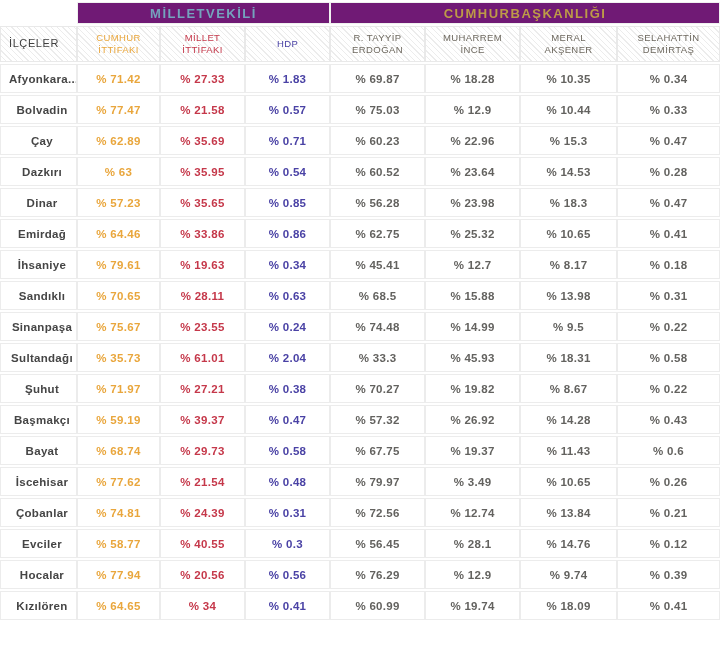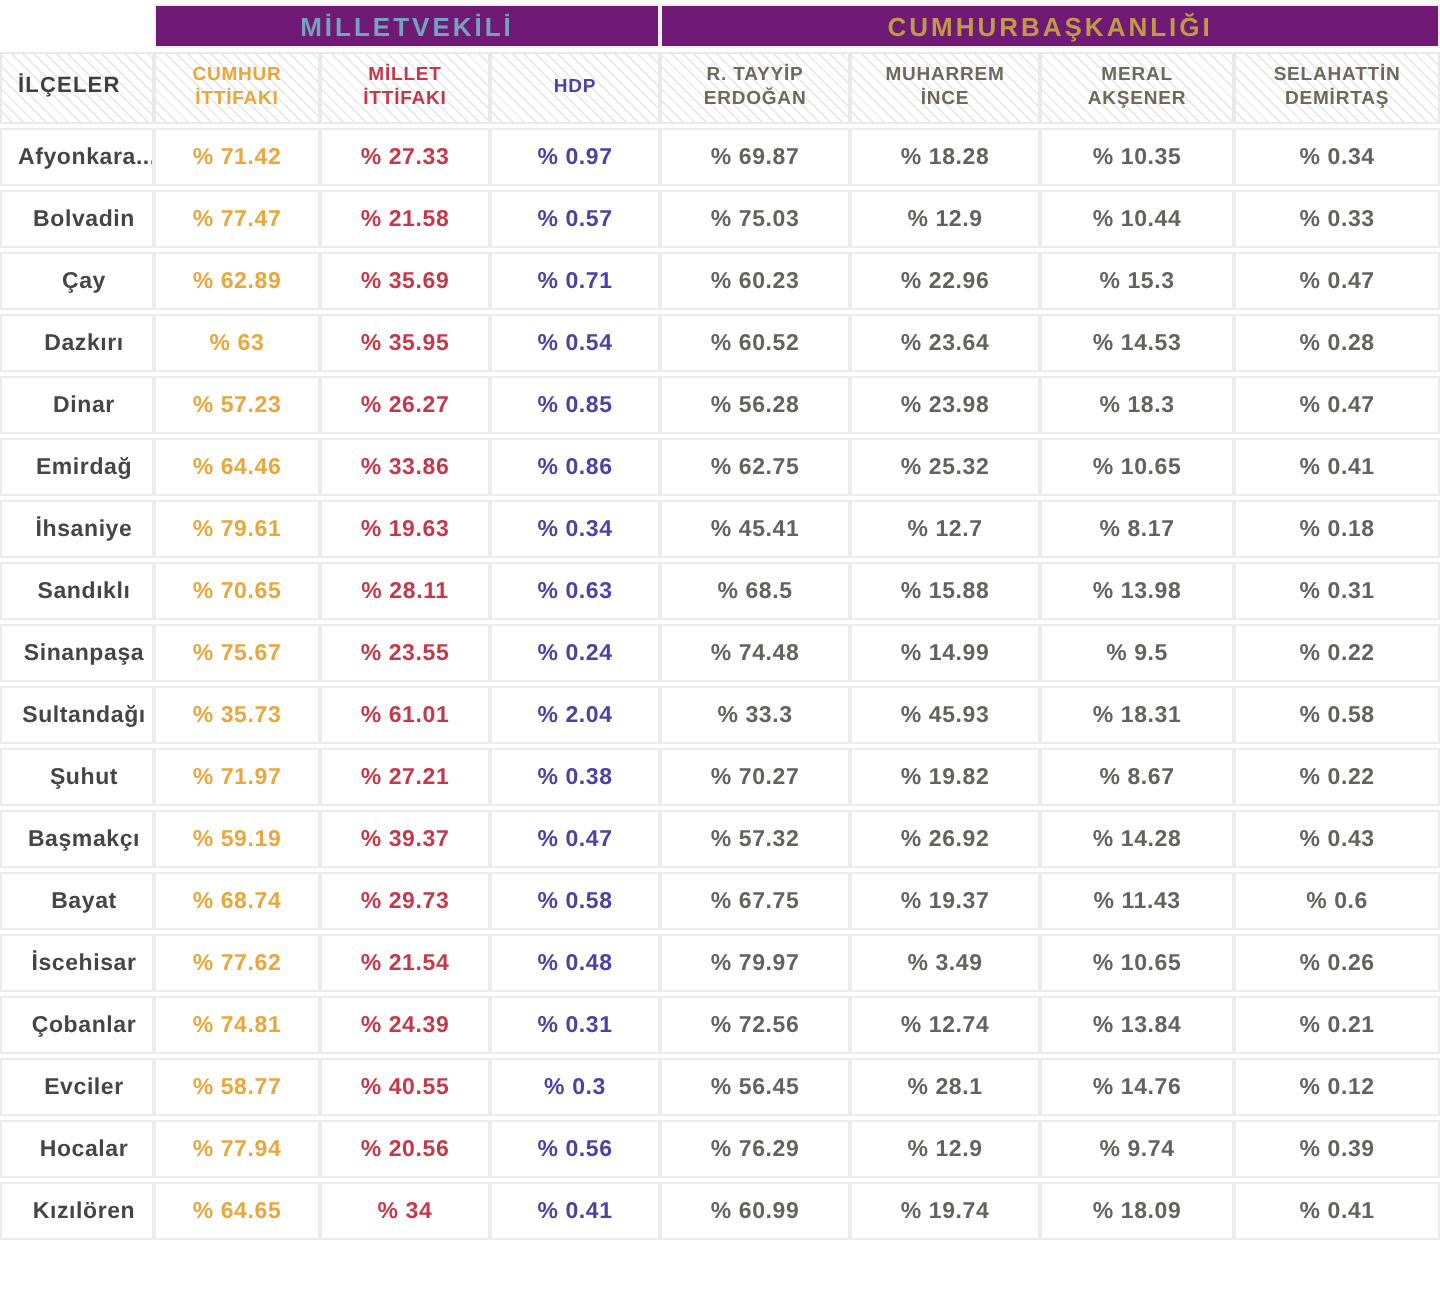--- a/index.html
+++ b/index.html
@@ -10,21 +10,21 @@
   
   .section-row td{height:22px;background:#701a75;border:1px solid #f0f0f0;
     text-align:center;vertical-align:middle;font-weight:bold;font-size:13px;letter-spacing:1.5px;}
   .section-row td.corner{border:none;background:#ffffff;}
   .title-mv{color:#74A3BD;}
   .title-cb{color:#BD9B47;}
 
   
   .hatch{background:repeating-linear-gradient(45deg,#ffffff 0px,#ffffff 3px,#ececec 3px,#ececec 4px);}
   .head-row th{height:36px;border:1px solid #e9e9e9;vertical-align:middle;text-align:center;
-    font-weight:bold;font-size:9.5px;line-height:1.25;letter-spacing:0.4px;white-space:pre-line;}
+    font-weight:normal;font-size:9.5px;line-height:1.25;letter-spacing:0.4px;white-space:pre-line;}
   .head-row th.h-ilceler{text-align:left;padding-left:8px;font-size:11px;color:#3f3f3f;letter-spacing:0.6px;}
   .h-cumhur{color:#E9A63C;}
   .h-millet{color:#C5384A;}
   .h-hdp{color:#4A42A5;font-size:11px;}
   .h-cand{color:#6E695F;}
 
   
   .results-table tbody td{height:29px;border:1px solid #ececec;background:#ffffff;
     vertical-align:middle;text-align:center;font-weight:bold;font-size:11.5px;letter-spacing:0.3px;}
   td.c0{text-align:left;padding-left:8px;color:#454545;font-size:12px;letter-spacing:0.2px;
@@ -70,21 +70,21 @@
 AKŞENER</th>
       <th class="h-cand hatch">SELAHATTİN
 DEMİRTAŞ</th>
     </tr>
   </thead>
   <tbody>
       <tr>
     <td class="c0">Afyonkara...</td>
     <td class="c1">% 71.42</td>
     <td class="c2">% 27.33</td>
-    <td class="c3">% 0.97</td>
+    <td class="c3">% 1.83</td>
     <td class="c4">% 69.87</td>
     <td class="c5">% 18.28</td>
     <td class="c6">% 10.35</td>
     <td class="c7">% 0.34</td>
   </tr>
       <tr>
     <td class="c0">Bolvadin</td>
     <td class="c1">% 77.47</td>
     <td class="c2">% 21.58</td>
     <td class="c3">% 0.57</td>
@@ -109,21 +109,21 @@
     <td class="c2">% 35.95</td>
     <td class="c3">% 0.54</td>
     <td class="c4">% 60.52</td>
     <td class="c5">% 23.64</td>
     <td class="c6">% 14.53</td>
     <td class="c7">% 0.28</td>
   </tr>
       <tr>
     <td class="c0">Dinar</td>
     <td class="c1">% 57.23</td>
-    <td class="c2">% 26.27</td>
+    <td class="c2">% 35.65</td>
     <td class="c3">% 0.85</td>
     <td class="c4">% 56.28</td>
     <td class="c5">% 23.98</td>
     <td class="c6">% 18.3</td>
     <td class="c7">% 0.47</td>
   </tr>
       <tr>
     <td class="c0">Emirdağ</td>
     <td class="c1">% 64.46</td>
     <td class="c2">% 33.86</td>

